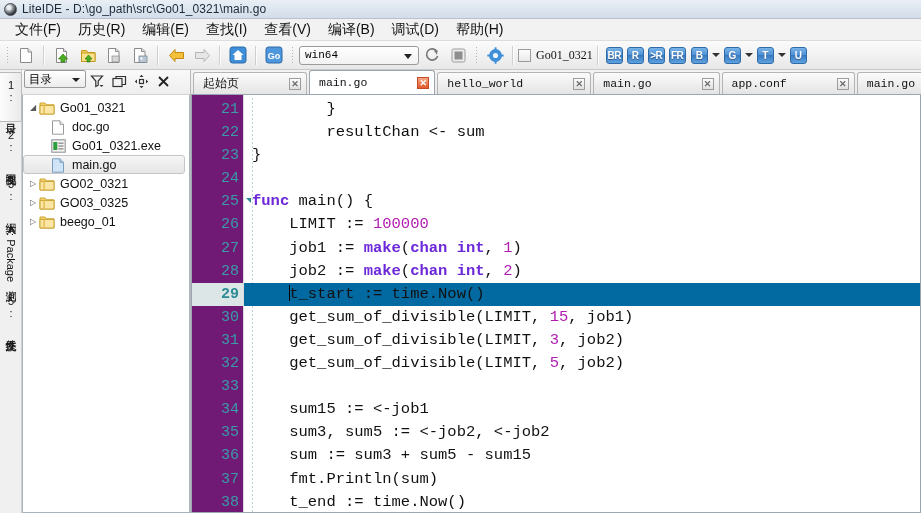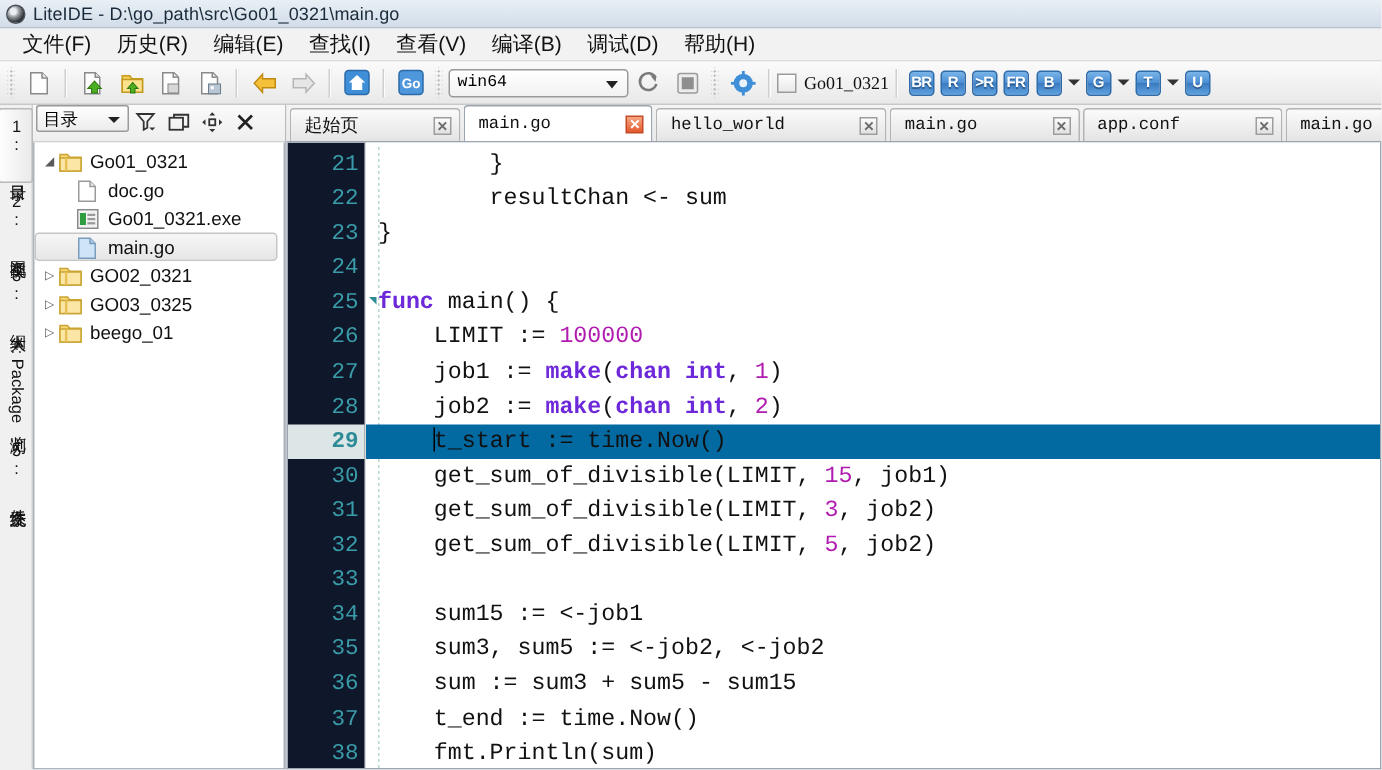--- a/index.html
+++ b/index.html
@@ -337,21 +337,21 @@
     flex: 1 1 auto;
     display: flex;
     background: #ffffff;
     border: 1px solid #9aa5b1;
     border-top: none;
     overflow: hidden;
     min-height: 0;
   }
   .gutter {
     width: 52px;
-    background: #0f172a;
+    background: #701a75;
     border-right: 1px solid #dcdcdc;
     flex: 0 0 52px;
     padding-top: 3px;
     box-sizing: border-box;
   }
   .gline {
     height: 23.1px;
     line-height: 23.1px;
     text-align: right;
     padding-right: 4px;
@@ -745,20 +745,20 @@
             <div class="cline">    job1 := <span class="kw">make</span>(<span class="kw">chan</span> <span class="kw">int</span>, <span class="num">1</span>)</div>
             <div class="cline">    job2 := <span class="kw">make</span>(<span class="kw">chan</span> <span class="kw">int</span>, <span class="num">2</span>)</div>
             <div class="cline cur">&nbsp;&nbsp;&nbsp;&nbsp;<span class="caret"></span>t_start := time.Now()</div>
             <div class="cline">    get_sum_of_divisible(LIMIT, <span class="num">15</span>, job1)</div>
             <div class="cline">    get_sum_of_divisible(LIMIT, <span class="num">3</span>, job2)</div>
             <div class="cline">    get_sum_of_divisible(LIMIT, <span class="num">5</span>, job2)</div>
             <div class="cline">&nbsp;</div>
             <div class="cline">    sum15 := &lt;-job1</div>
             <div class="cline">    sum3, sum5 := &lt;-job2, &lt;-job2</div>
             <div class="cline">    sum := sum3 + sum5 - sum15</div>
+            <div class="cline">    fmt.Println(sum)</div>
             <div class="cline">    t_end := time.Now()</div>
-            <div class="cline">    fmt.Println(sum)</div>
           </div>
       </div>
 
     </div>
   </div>
 </div>
 
 </body></html>

